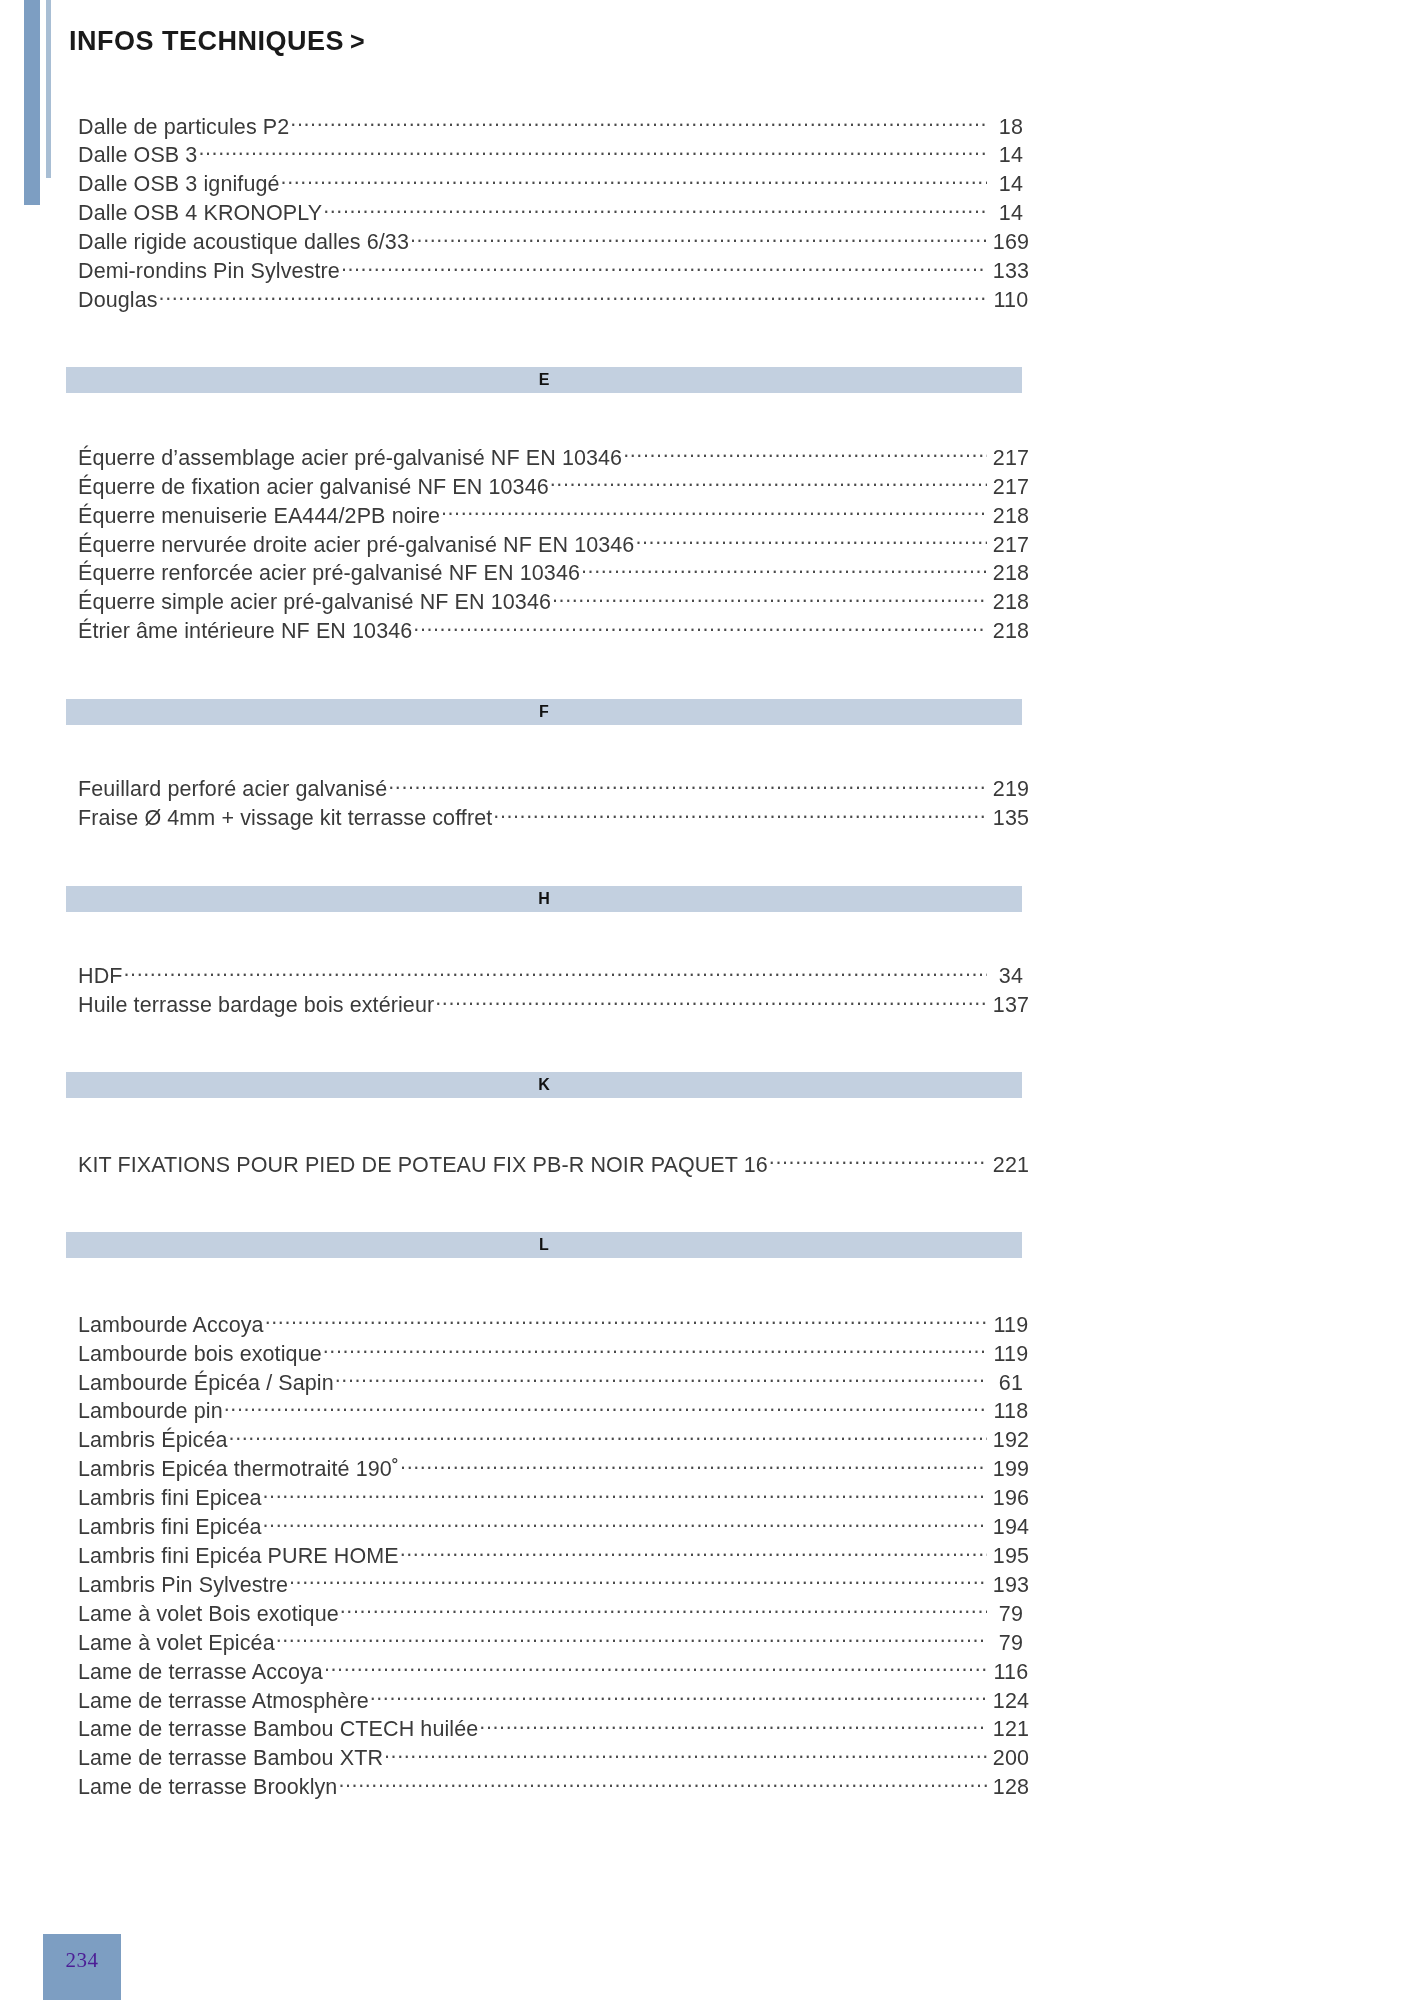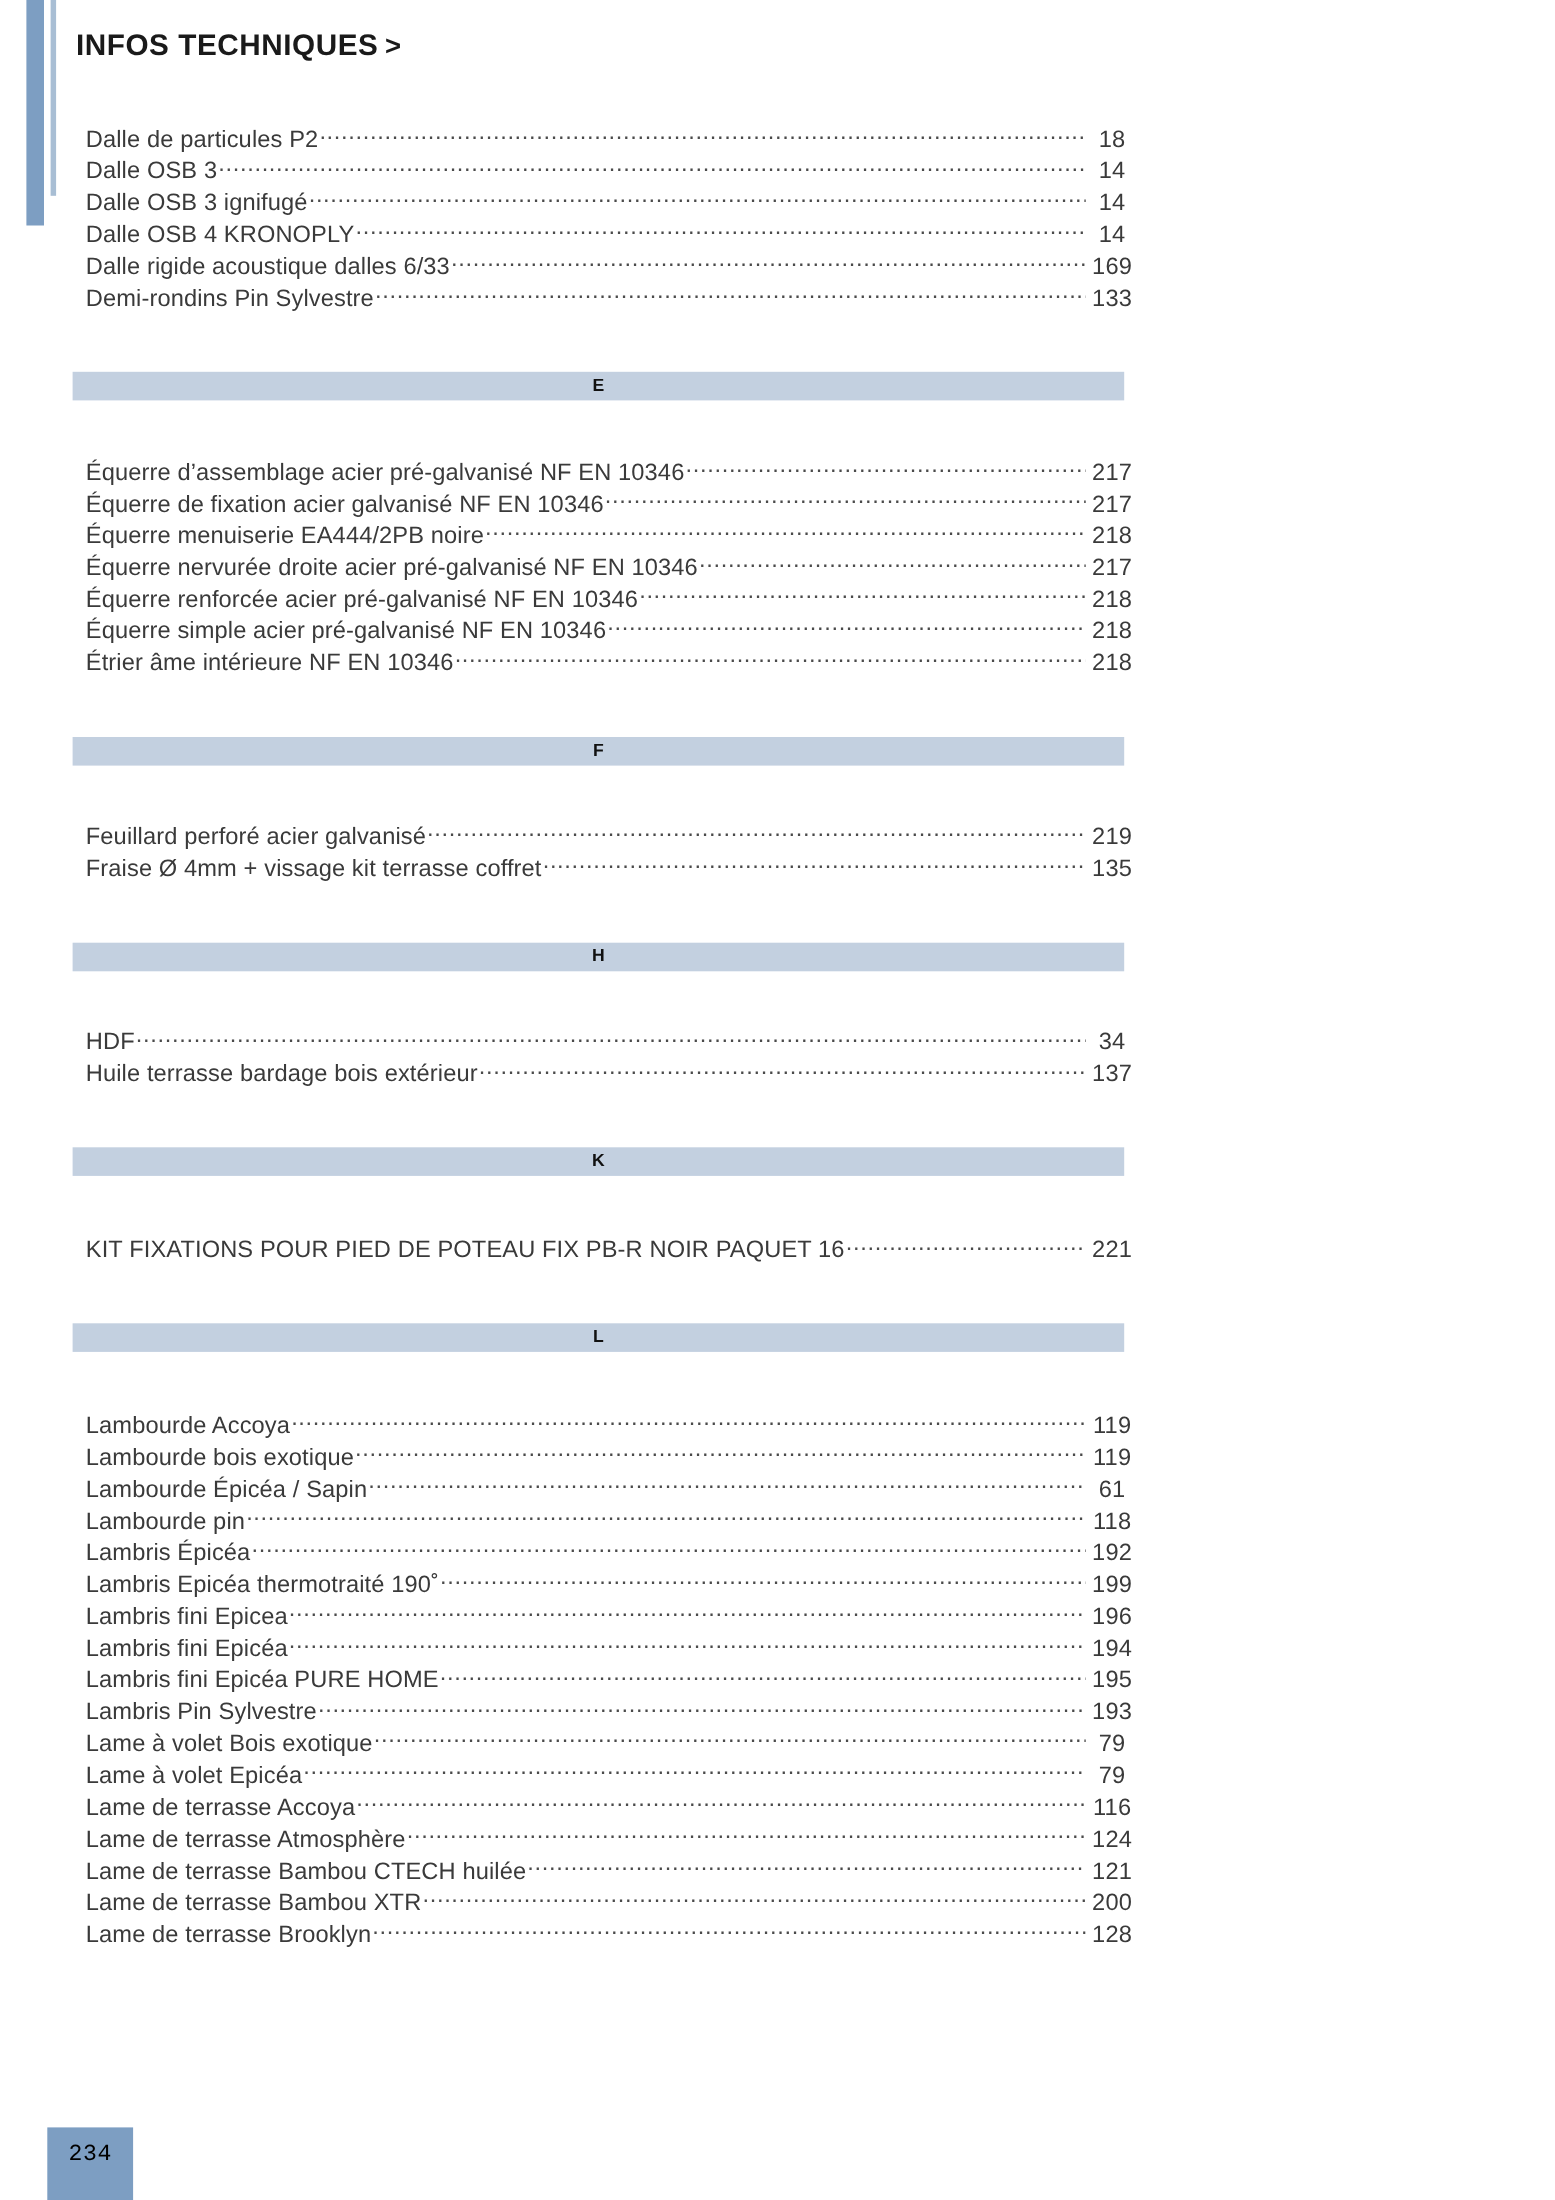--- a/index.html
+++ b/index.html
@@ -132,23 +132,23 @@
   .spacer-after-bar-small { height: 38px; }
 
   
   #footer-page-box {
     position: absolute;
     left: 43px;
     top: 1934px;
     width: 78px;
     height: 66px;
     background: #7d9ec2;
-    color: #000000;
+    color: #4c1d95;
     font-size: 21px;
-    font-family: Liberation Mono, monospace;
+    font-family: Liberation Serif, serif;
     display: flex;
     align-items: flex-start;
     justify-content: center;
     padding-top: 14px;
     letter-spacing: 0.5px;
   }
 </style>
 </head>
 <body>
 
@@ -186,20 +186,25 @@
         <div class="entry">
           <span class="label">Dalle rigide acoustique dalles 6/33</span>
           <span class="leader"></span>
           <span class="page">169</span>
         </div>
         <div class="entry">
           <span class="label">Demi-rondins Pin Sylvestre</span>
           <span class="leader"></span>
           <span class="page">133</span>
         </div>
+        <div class="entry">
+          <span class="label">Douglas</span>
+          <span class="leader"></span>
+          <span class="page">110</span>
+        </div>
       </div>
       <div class="spacer-before-bar"></div>
       <div class="letter-bar">
         <span>E</span>
       </div>
       <div class="spacer-after-bar-small"></div>
       <div class="entry-group">
         <div class="entry">
           <span class="label">Équerre d’assemblage acier pré-galvanisé NF EN 10346</span>
           <span class="leader"></span>

